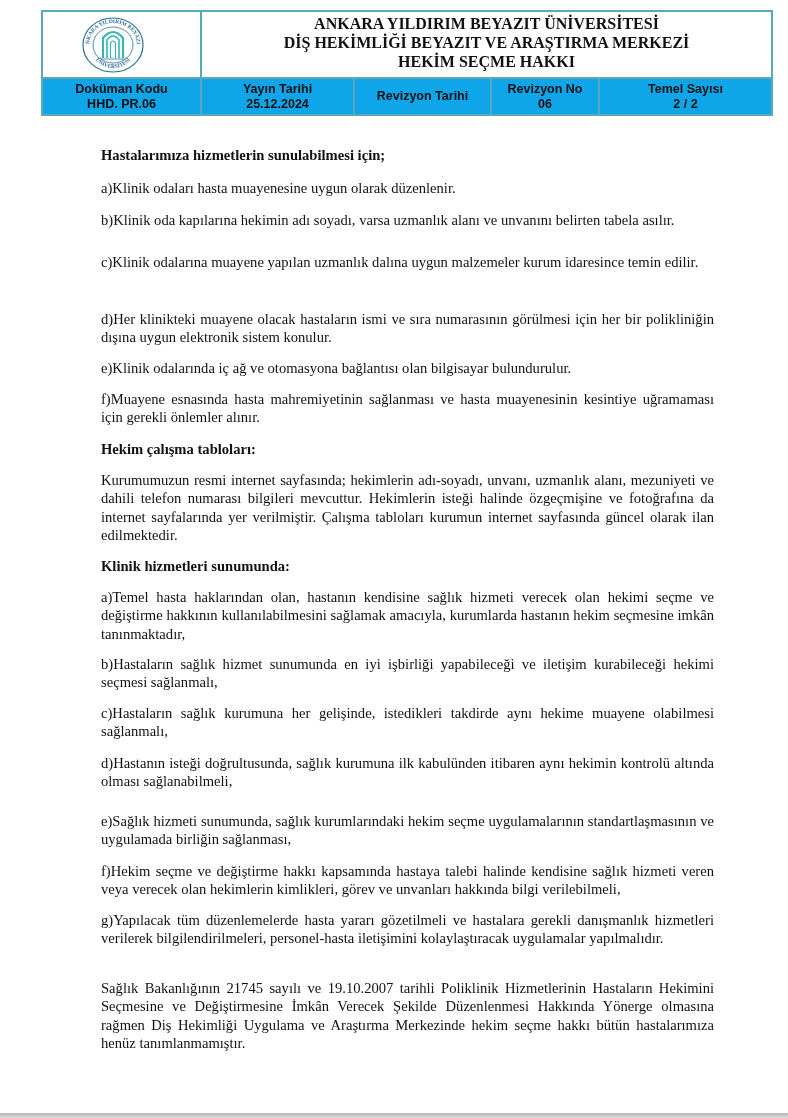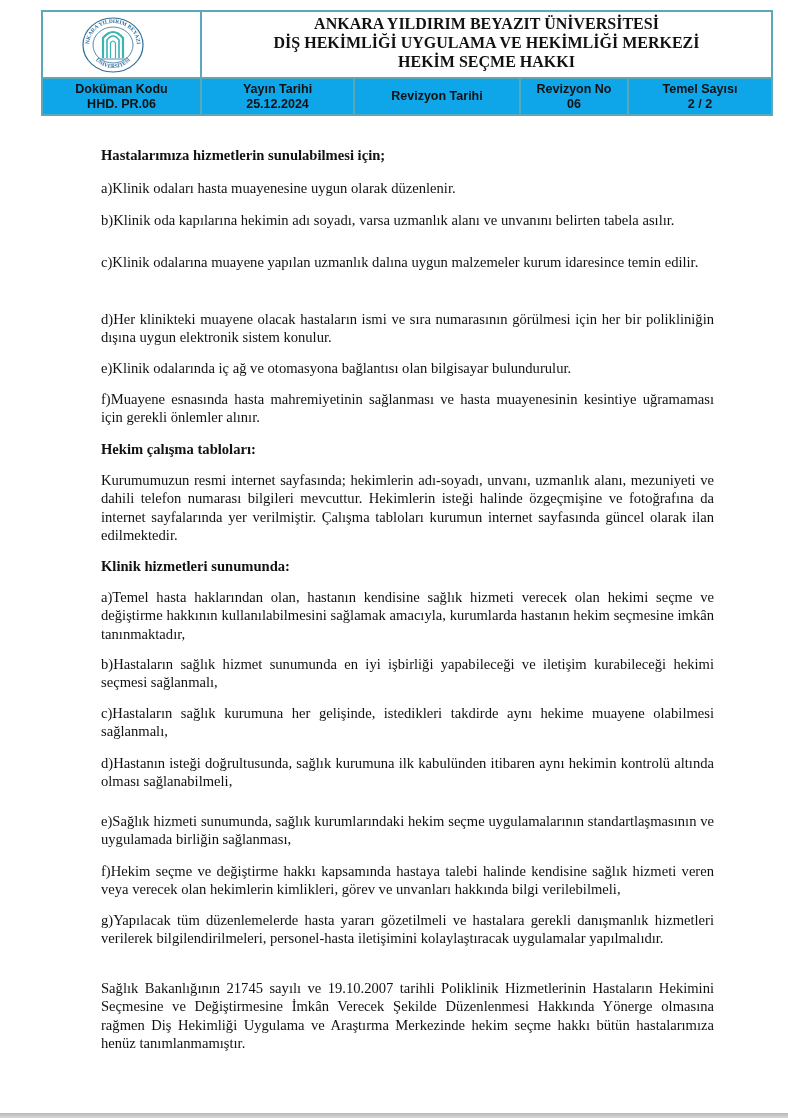--- a/index.html
+++ b/index.html
@@ -20,21 +20,21 @@
       color: #111;
     }
     .title-cell div { white-space: nowrap; }
     .hdr-bottom { position: absolute; left: 0; top: 67px; right: 0; bottom: 0; background: #0ea5e9; display: flex; }
     .meta {
       font-family: "Liberation Sans", sans-serif; font-weight: bold; font-size: 12.5px; line-height: 15px;
       text-align: center; display: flex; flex-direction: column; justify-content: center;
       border-right: 2px solid #5aa9b8; box-sizing: border-box; color: #111;
     }
     .meta:last-child { border-right: none; }
-    .c1 { width: 159px; } .c2 { width: 153px; } .c3 { width: 166px; } .c4 { width: 108px; align-items: center; } .c5 { flex: 1; }
+    .c1 { width: 159px; } .c2 { width: 153px; } .c3 { width: 137px; } .c4 { width: 108px; align-items: center; } .c5 { flex: 1; }
 
     .body { position: absolute; left: 85px; top: 130px; width: 613px; font-size: 14.6px; line-height: 18.4px; }
     .p { text-align: justify; margin: 16px; position: absolute; left: 0; width: 613px; }
     .h { font-weight: bold; }
     .footer-bar { position: absolute; left: 0; right: 0; bottom: 0; height: 5px; background: linear-gradient(#b8b8b8, #d8d8d8); }
   </style>
 </head>
 <body>
 
 <div class="hdr">
@@ -52,21 +52,21 @@
           <textPath href="#arcBot" startOffset="50%" text-anchor="middle">ÜNİVERSİTESİ</textPath>
         </text>
         <path d="M22,42 L22,22 Q32,10 42,22 L42,42" fill="none" stroke="#3bb3b0" stroke-width="2.2"></path>
         <path d="M26,42 L26,24 Q32,16 38,24 L38,42" fill="none" stroke="#3bb3b0" stroke-width="1.6"></path>
         <path d="M29.5,42 L29.5,27 Q32,23 34.5,27 L34.5,42" fill="none" stroke="#3bb3b0" stroke-width="1.2"></path>
         <line x1="20" y1="43" x2="44" y2="43" stroke="#2f6f9a" stroke-width="0.8"></line>
       </svg>
     </div>
     <div class="title-cell">
       <div>ANKARA YILDIRIM BEYAZIT ÜNİVERSİTESİ</div>
-      <div>DİŞ HEKİMLİĞİ UYGULAMA VE HEKİMLİĞİ MERKEZİ</div>
+      <div>DİŞ HEKİMLİĞİ BEYAZIT VE ARAŞTIRMA MERKEZİ</div>
       <div>HEKİM SEÇME HAKKI</div>
     </div>
   </div>
   <div class="hdr-bottom">
     <div class="meta c1">
       <span>Doküman Kodu</span>
       <span>HHD. PR.06</span>
     </div>
     <div class="meta c2">
       <span>Yayın Tarihi</span>

